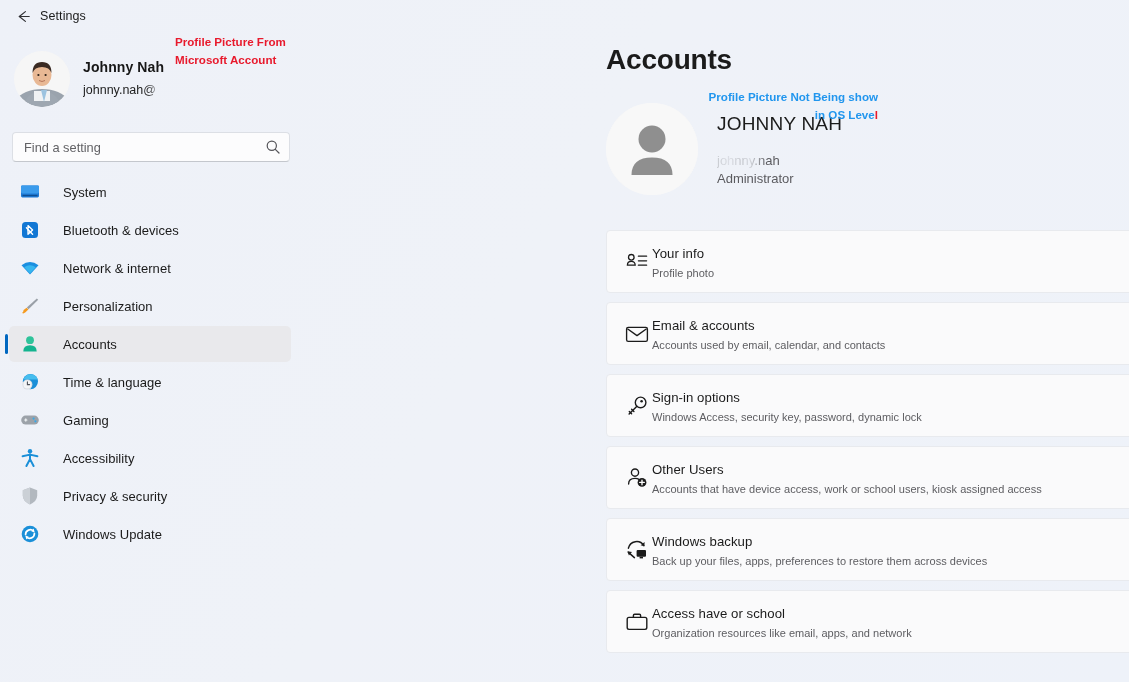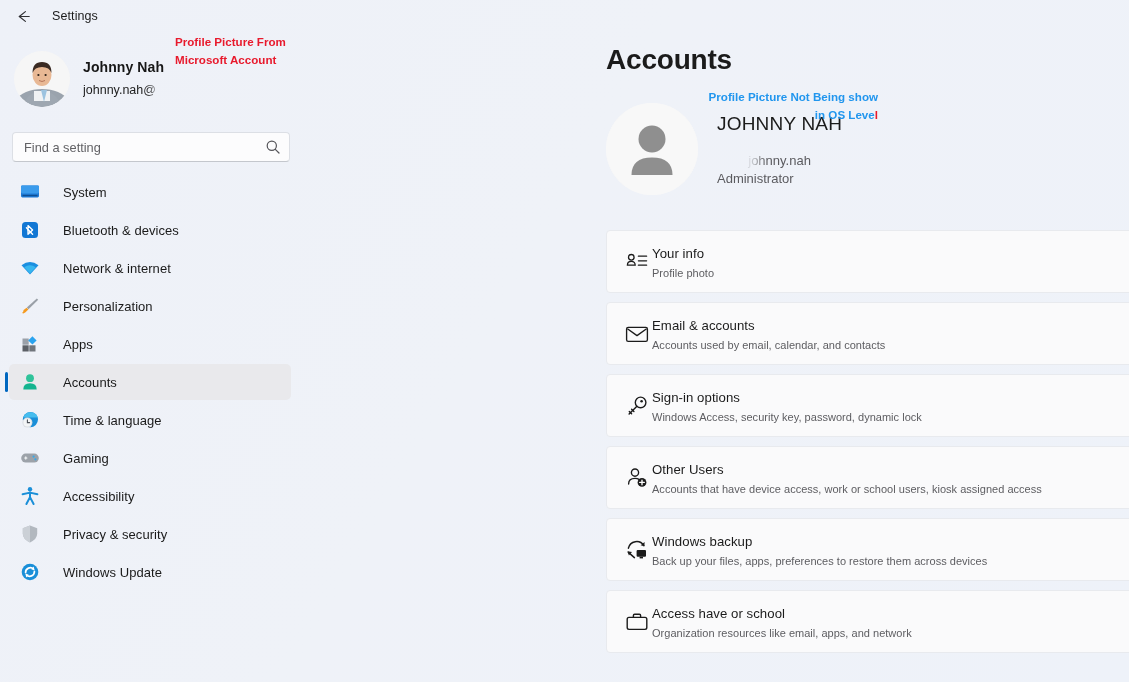--- a/index.html
+++ b/index.html
@@ -22,21 +22,20 @@
     display: flex; align-items: center;
   }
   .back-btn {
     width: 34px; height: 28px;
     margin-left: 6px;
     display: flex; align-items: center; justify-content: center;
     border-radius: 5px;
   }
   .back-btn svg { display: block; }
   .app-title {
-    margin-left: 12px;
     font-size: 12.5px;
     color: #1b1b1b;
     letter-spacing: .1px;
   }
 
   
   .sidebar {
     position: absolute; left: 0; top: 32px;
     width: 300px; height: 650px;
   }
@@ -149,21 +148,20 @@
     display: flex; align-items: center; justify-content: center;
   }
   .hero-text { margin-left: 19px; line-height: 1.32; }
   .hero-name {
     font-size: 19px; color: #1b1b1b; letter-spacing: .2px;
   }
   .hero-mail {
     font-size: 13px; color: #5b5b5f; margin-top: 16px;
     -webkit-mask-image: linear-gradient(90deg, rgba(0,0,0,.25) 0%, rgba(0,0,0,.12) 10%, rgba(0,0,0,.3) 20%, rgba(0,0,0,.15) 26%, #000 40%, #000 100%);
     mask-image: linear-gradient(90deg, rgba(0,0,0,.25) 0%, rgba(0,0,0,.12) 10%, rgba(0,0,0,.3) 20%, rgba(0,0,0,.15) 26%, #000 40%, #000 100%);
-    text-align: center;
   }
   .hero-role { font-size: 13px; color: #5b5b5f; margin-top: 1px; }
 
   .cards { margin: 35px 0 0 36px; }
   .card {
     position: relative;
     width: 560px; height: 63px;
     background: #fafafb;
     border: 1px solid #e8eaee;
     border-radius: 4px;
@@ -279,31 +277,20 @@
         <span class="nav-ico">
           <svg viewBox="0 0 22 22" width="22" height="22">
             <path d="M17.8 3.4 L19.2 4.8 L9.5 14.2 L7.8 12.6 Z" fill="#9aa0a8"></path>
             <path d="M7.6 12.7 L9.4 14.4 L6.2 17.6 Q4.4 19 3.2 18 Q4.6 16.8 4.6 15.1 Z" fill="#f59a20"></path>
             <path d="M4.7 15.2 Q5 17 3.3 18 Q4.6 16.8 4.7 15.2 Z" fill="#f8c552"></path>
           </svg>
         </span>
         <span class="nav-label">Personalization</span>
       </div>
 
-      <div class="navitem">
-        <span class="nav-ico">
-          <svg viewBox="0 0 22 22" width="22" height="22">
-            <rect x="3.5" y="5.5" width="6.2" height="6.2" fill="#9aa0a8"></rect>
-            <rect x="3.5" y="12.3" width="6.2" height="6.2" fill="#5c6066"></rect>
-            <rect x="10.3" y="12.3" width="6.2" height="6.2" fill="#70757c"></rect>
-            <path d="M13.4 3.2 L17.6 7.4 L13.4 11.6 L9.2 7.4 Z" fill="#2aa3ef"></path>
-          </svg>
-        </span>
-        <span class="nav-label">Apps</span>
-      </div>
 
       <div class="navitem sel">
         <span class="nav-ico">
           <svg viewBox="0 0 22 22" width="22" height="22">
             <circle cx="11" cy="7.2" r="3.9" fill="#2fc39a"></circle>
             <path d="M4.3 18.4 Q4.3 12.3 11 12.3 Q17.7 12.3 17.7 18.4 Z" fill="#14b48f"></path>
           </svg>
         </span>
         <span class="nav-label">Accounts</span>
       </div>

